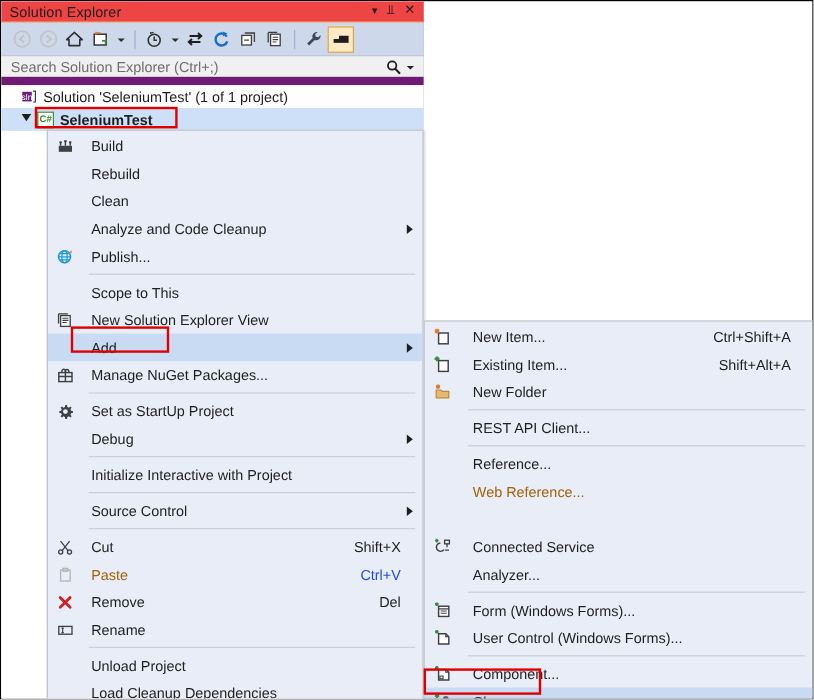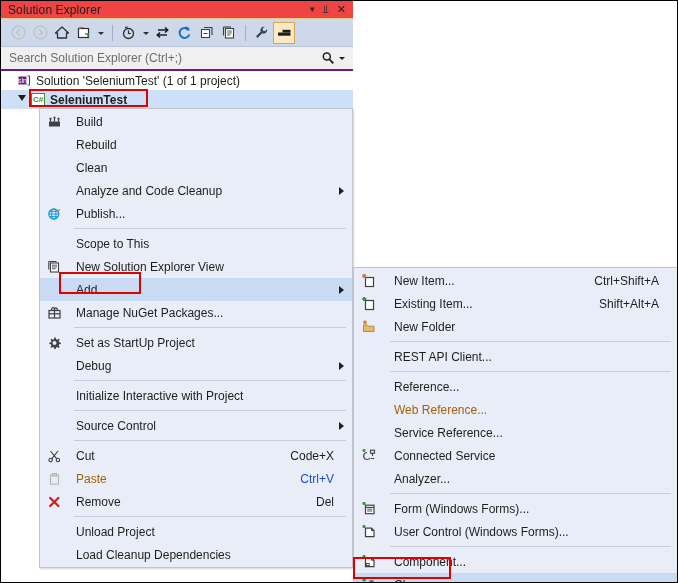--- a/index.html
+++ b/index.html
@@ -72,21 +72,21 @@
     background: #9fb0cc; margin: 0 5px;
   }
   .icon-svg { display: block; }
 
   
   .search-row {
     position: absolute; left: 0; top: 46px;
     width: 352px; height: 24px;
     background: #f0f0f0;
     display: flex; align-items: center;
-    border-bottom: 2px solid #701a75;
+    border-bottom: 7px solid #701a75;
   }
   .search-input-txt {
     font-size: 12px; color: #6d6d6d;
     padding-left: 8px; flex: 1;
     white-space: nowrap; overflow: hidden;
   }
   .search-icons {
     display: flex; align-items: center;
     gap: 3px; padding-right: 7px;
   }
@@ -462,21 +462,21 @@
 
     <div class="mi">
       <span class="mi-icon">
         <svg class="icon-svg" width="15" height="14" viewBox="0 0 15 14" aria-hidden="true">
           <path d="M3.5 2 L10 10.2 M11 2 L4.5 10.2" stroke="#3f3f46" stroke-width="1.1" fill="none"></path>
           <circle cx="3.6" cy="11" r="1.7" fill="none" stroke="#3f3f46" stroke-width="1.1"></circle>
           <circle cx="10.9" cy="11" r="1.7" fill="none" stroke="#3f3f46" stroke-width="1.1"></circle>
         </svg>
       </span>
       <span class="mi-label">Cut</span>
-      <span class="mi-accel">Code+X</span>
+      <span class="mi-accel">Shift+X</span>
     </div>
 
     <div class="mi disabled">
       <span class="mi-icon">
         <svg class="icon-svg" width="15" height="14" viewBox="0 0 15 14" aria-hidden="true">
           <rect x="3.5" y="3" width="8" height="9.2" fill="none" stroke="#b5b5b5" stroke-width="1.1"></rect>
           <rect x="5.5" y="1.6" width="4" height="2.4" fill="none" stroke="#b5b5b5" stroke-width="1.1"></rect>
         </svg>
       </span>
       <span class="mi-label">Paste</span>
@@ -486,20 +486,29 @@
     <div class="mi">
       <span class="mi-icon">
         <svg class="icon-svg" width="15" height="14" viewBox="0 0 15 14" aria-hidden="true">
           <path d="M3.2 3 L11.4 11 M11.4 3 L3.2 11" stroke="#c4272a" stroke-width="2.4" stroke-linecap="round"></path>
         </svg>
       </span>
       <span class="mi-label">Remove</span>
       <span class="mi-accel">Del</span>
     </div>
 
+    <div class="mi">
+      <span class="mi-icon">
+        <svg class="icon-svg" width="15" height="14" viewBox="0 0 15 14" aria-hidden="true">
+          <rect x="2" y="4" width="11" height="6.5" fill="none" stroke="#3f3f46" stroke-width="1.1"></rect>
+          <path d="M4.2 5.4 L6.2 5.4 M5.2 5.4 L5.2 9.2 M4.2 9.2 L6.2 9.2" stroke="#3f3f46" stroke-width="1"></path>
+        </svg>
+      </span>
+      <span class="mi-label">Rename</span>
+    </div>
 
     <div class="msep"></div>
 
     <div class="mi">
       <span class="mi-icon"></span>
       <span class="mi-label">Unload Project</span>
     </div>
 
     <div class="mi">
       <span class="mi-icon"></span>
@@ -556,21 +565,20 @@
       <span class="mi-label">Reference...</span>
     </div>
 
     <div class="mi disabled">
       <span class="mi-icon"></span>
       <span class="mi-label">Web Reference...</span>
     </div>
 
     <div class="mi">
       <span class="mi-icon"></span>
-      <span class="mi-label">Service Reference...</span>
     </div>
 
     <div class="mi">
       <span class="mi-icon">
         <svg class="icon-svg" width="16" height="15" viewBox="0 0 16 15" aria-hidden="true">
           <path d="M6 4.5 A3.5 3.5 0 1 0 9 10" fill="none" stroke="#3f3f46" stroke-width="1.2"></path>
           <rect x="9.5" y="2.2" width="4" height="3" fill="none" stroke="#3f3f46" stroke-width="1.1"></rect>
           <path d="M11.5 5.2 L11.5 8 M9.8 10.5 L13.2 10.5" stroke="#3f3f46" stroke-width="1.1"></path>
           <path d="M3 1 L3 4 M1.5 2.5 L4.5 2.5" stroke="#3a8f3a" stroke-width="1.6"></path>
         </svg>

